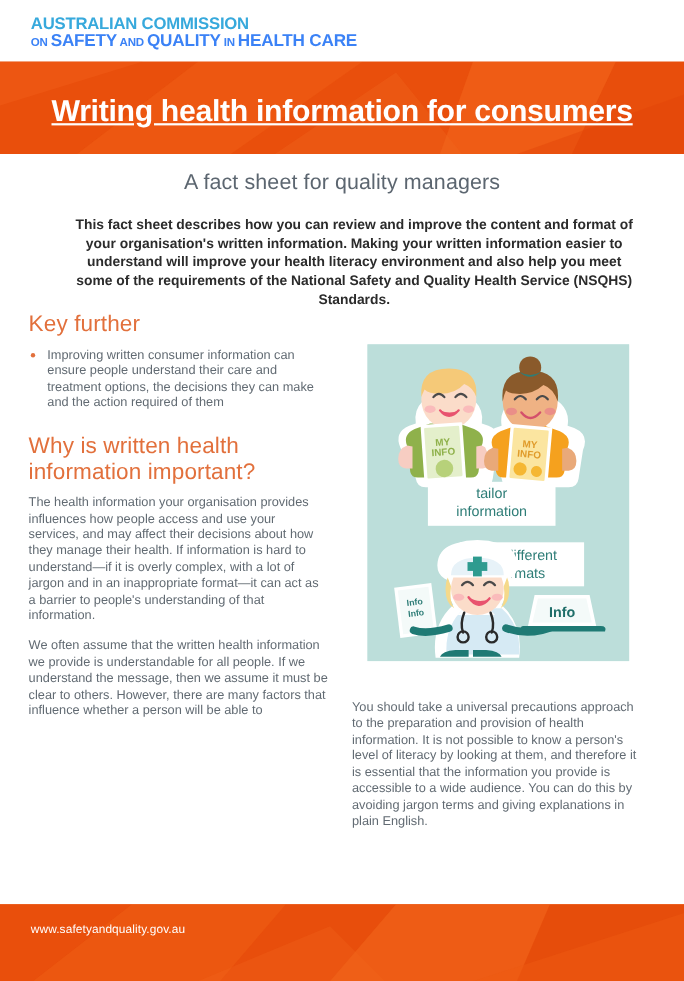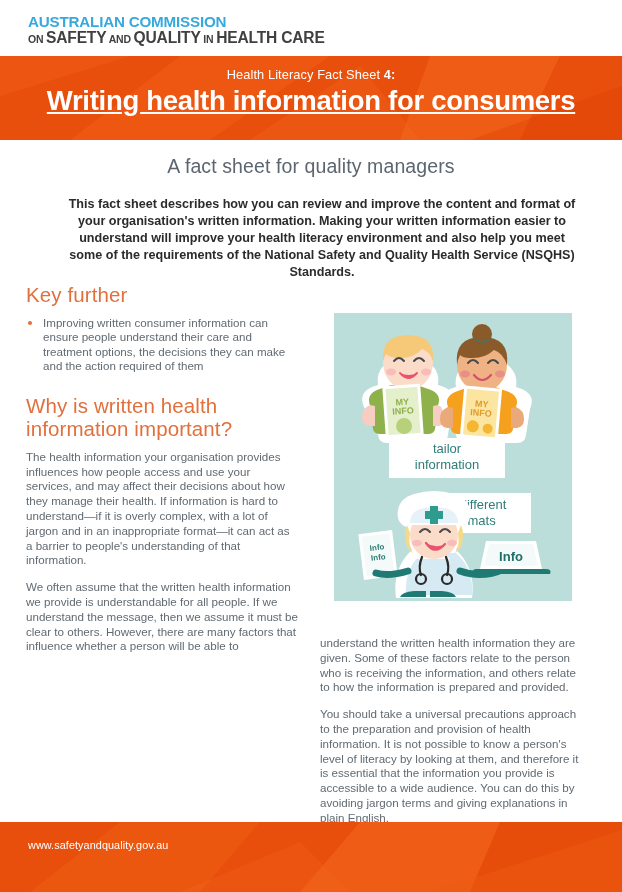--- a/index.html
+++ b/index.html
@@ -31,21 +31,21 @@
     letter-spacing: -0.2px;
     color: #37A9DC;
     white-space: nowrap;
   }
   .logo-line2 {
     position: absolute;
     left: 28px; top: 29px;
     font-size: 15.6px;
     font-weight: bold;
     letter-spacing: -0.2px;
-    color: #404040;
+    color: #3b82f6;
     white-space: nowrap;
   }
   .logo-line2 .sm { font-size: 10.5px; }
 
   
   .header-banner {
     position: absolute;
     left: 0; top: 56px;
     width: 622px; height: 84px;
     background: #EA540E;
@@ -212,23 +212,20 @@
     <rect x="0" y="0" width="622" height="84" fill="#EA540E"></rect>
     <polygon points="0,0 180,0 70,84 0,84" fill="#E84B0B" opacity="0.55"></polygon>
     <polygon points="180,0 330,0 210,84 70,84" fill="#F05A14" opacity="0.5"></polygon>
     <polygon points="330,0 430,0 400,84 210,84" fill="#E8490A" opacity="0.4"></polygon>
     <polygon points="430,0 560,0 520,84 400,84" fill="#F2631C" opacity="0.55"></polygon>
     <polygon points="560,0 622,0 622,84 520,84" fill="#E5470A" opacity="0.5"></polygon>
     <polygon points="0,40 130,0 0,0" fill="#F1601A" opacity="0.45"></polygon>
     <polygon points="470,84 622,30 622,84" fill="#E34508" opacity="0.45"></polygon>
     <polygon points="250,84 360,10 420,84" fill="#F2661F" opacity="0.35"></polygon>
   </svg>
-  <div class="header-kicker">
-    <span>Health Literacy Fact Sheet </span><b>4:</b>
-  </div>
   <div class="header-title">Writing health information for consumers</div>
 </div>
 
 <div class="subtitle">A fact sheet for quality managers</div>
 
 <div class="intro">This fact sheet describes how you can review and improve the content and format of your organisation's written information. Making your written information easier to understand will improve your health literacy environment and also help you meet some of the requirements of the National Safety and Quality Health Service (NSQHS) Standards.</div>
 
 <div class="col-left">
 
   <h2 class="section-head">Key further</h2>
@@ -240,21 +237,20 @@
     </li>
   </ul>
 
   <h2 class="section-head second">Why is written health information important?</h2>
 
   <p class="body">The health information your organisation provides influences how people access and use your services, and may affect their decisions about how they manage their health. If information is hard to understand—if it is overly complex, with a lot of jargon and in an inappropriate format—it can act as a barrier to people's understanding of that information.</p>
   <p class="body">We often assume that the written health information we provide is understandable for all people. If we understand the message, then we assume it must be clear to others. However, there are many factors that influence whether a person will be able to</p>
 </div>
 
 <div class="col-right-text">
-  <p class="body">understand the written health information they are given. Some of these factors relate to the person who is receiving the information, and others relate to how the information is prepared and provided.</p>
   <p class="body">You should take a universal precautions approach to the preparation and provision of health information. It is not possible to know a person's level of literacy by looking at them, and therefore it is essential that the information you provide is accessible to a wide audience. You can do this by avoiding jargon terms and giving explanations in plain English.</p>
 </div>
 
 <div class="illus-wrap">
   <svg width="238" height="288" viewBox="0 0 238 288">
     <rect x="0" y="0" width="238" height="288" fill="#BCDEDA"></rect>
 
     <g>
 
       <g>

